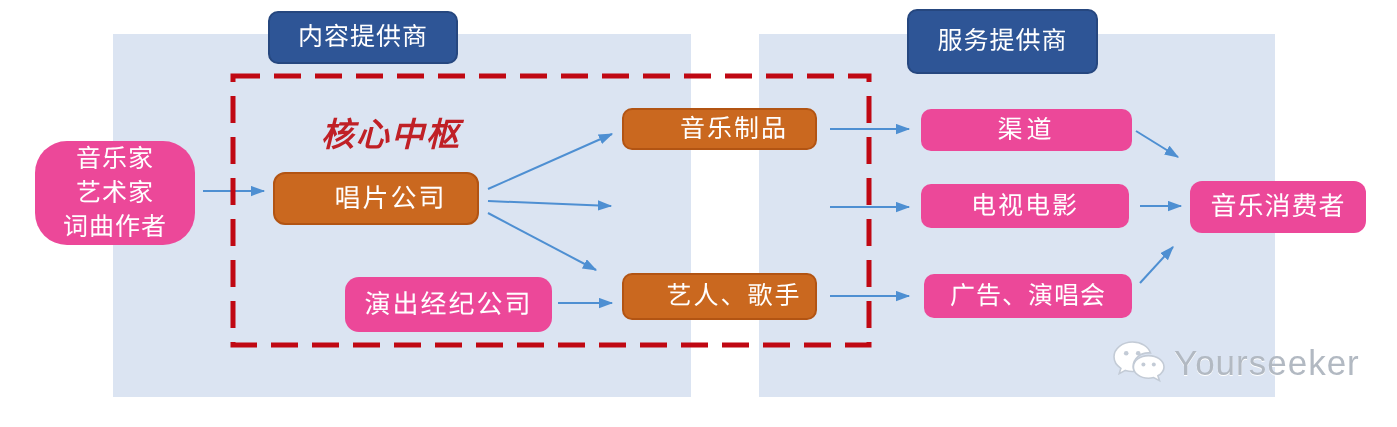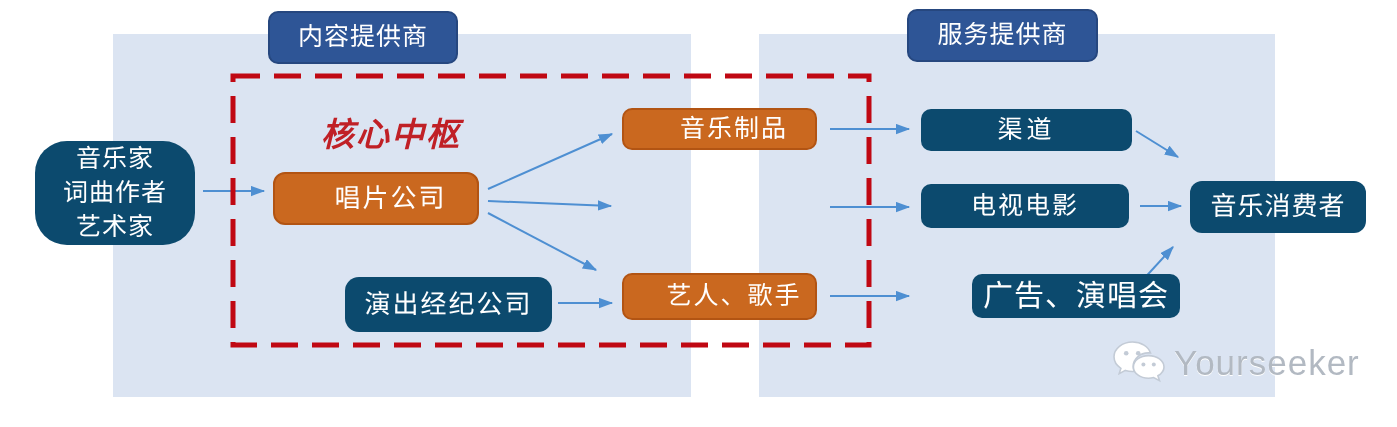--- a/index.html
+++ b/index.html
@@ -39,35 +39,35 @@
     font-size: 25px;
     letter-spacing: 1px;
   }
   .node.orange {
     background: #ca681f;
     border: 2px solid #b25413;
     border-radius: 10px;
     padding-left: 29px;
   }
   .node.gray {
-    background: #0c4a6e;
+    background: #ec4899;
     border-radius: 10px;
   }
 
   #node-producers      { left: 35px;  top: 141px; width: 160px; height: 104px; border-radius: 32px; font-size: 25px; line-height: 34px; letter-spacing: 1px; }
   #header-content      { left: 268px; top: 11px;  width: 190px; height: 53px; }
-  #header-service      { left: 907px; top: 9px;   width: 191px; height: 53px; }
+  #header-service      { left: 907px; top: 9px;   width: 191px; height: 65px; }
   #node-record-company { left: 273px; top: 172px; width: 206px; height: 53px; border-radius: 12px; }
   #node-agency         { left: 345px; top: 277px; width: 207px; height: 55px; border-radius: 14px; }
   #node-music-products { left: 622px; top: 108px; width: 195px; height: 42px; font-size: 25px; }
   #node-copyright      { left: 622px; top: 184px; width: 195px; height: 45px; font-size: 25px; }
   #node-artists        { left: 622px; top: 273px; width: 195px; height: 47px; font-size: 25px; }
   #node-channels       { left: 921px; top: 109px; width: 211px; height: 42px; font-size: 25px; letter-spacing: 4px; }
   #node-tv-film        { left: 921px; top: 184px; width: 208px; height: 44px; font-size: 25px; }
-  #node-ads-concerts   { left: 924px; top: 274px; width: 208px; height: 44px; font-size: 30px; letter-spacing: 1px; margin-left: 48px; }
+  #node-ads-concerts   { left: 924px; top: 274px; width: 208px; height: 44px; font-size: 25px; letter-spacing: 1px; }
   #node-consumers      { left: 1190px; top: 181px; width: 176px; height: 52px; border-radius: 12px; font-size: 26px; letter-spacing: 1px; }
 
   #core-hub-label {
     position: absolute;
     left: 316px; top: 118px; width: 150px;
     text-align: center;
     color: #c02026;
     font-size: 33px;
     font-weight: bold;
     font-style: italic;
@@ -126,22 +126,22 @@
   </div>
   <div class="node blue" id="header-service">
     <span>服务提供商</span>
   </div>
 
   <div id="core-hub-label">核心中枢</div>
 
   <div class="node gray" id="node-producers">
     <div>
       <div>音乐家</div>
+      <div>艺术家</div>
       <div>词曲作者</div>
-      <div>艺术家</div>
     </div>
   </div>
 
   <div class="node orange" id="node-record-company">
     <span>唱片公司</span>
   </div>
 
   <div class="node gray" id="node-agency">
     <span>演出经纪公司</span>
   </div>

